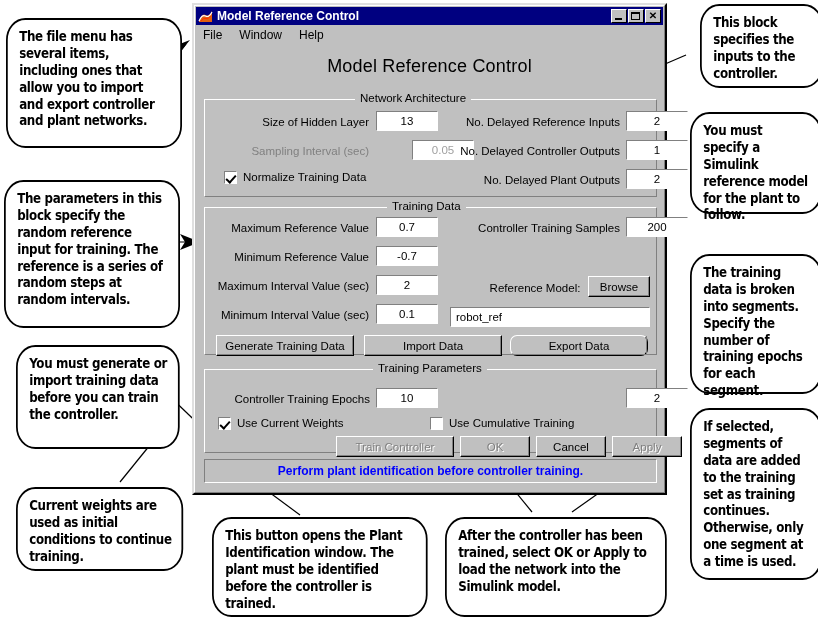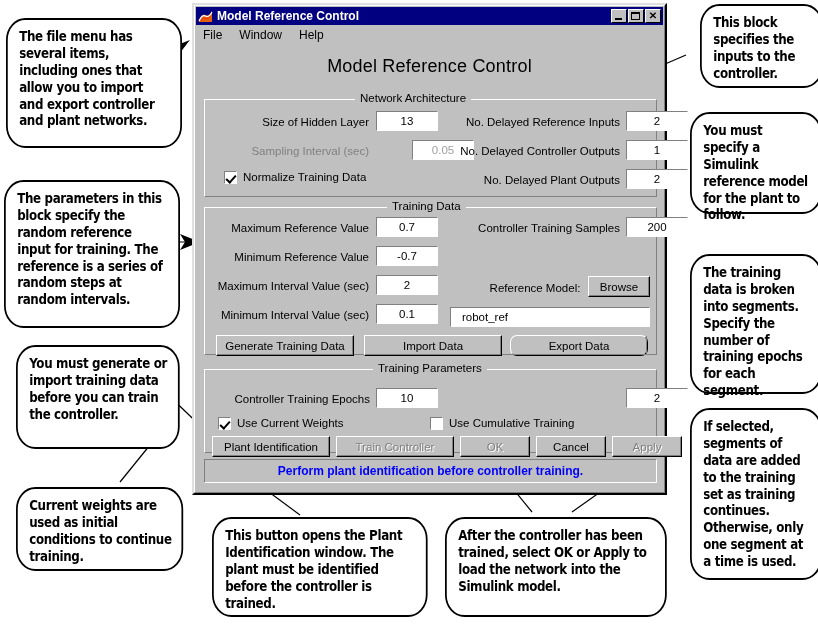--- a/index.html
+++ b/index.html
@@ -225,21 +225,21 @@
     font-size: 11.5px;
     color: #000000;
     display: flex;
     align-items: center;
     justify-content: center;
     overflow: hidden;
   }
   .textfield.disabled { color: #a0a0a0; }
   .textfield.left {
     justify-content: flex-start;
-    padding-left: 11px;
+    padding-left: 5px;
   }
 
   
   .checkrow {
     position: absolute;
     display: flex;
     align-items: flex-start;
     font-family: "Liberation Sans", sans-serif;
     font-size: 11.5px;
     color: #000;
@@ -480,24 +480,20 @@
 
   <div class="checkrow" style="left:24px; top:412px;">
     <span class="cb-box checked"></span>
     <span>Use Current Weights</span>
   </div>
   <div class="checkrow" style="left:236px; top:412px;">
     <span class="cb-box"></span>
     <span>Use Cumulative Training</span>
   </div>
 
-  <div class="btn" style="left:18px; top:431px; width:118px; height:21px;">
-    <span class="btn-bevel"></span>
-      <span>Plant Identification</span>
-  </div>
   <div class="btn disabled" style="left:142px; top:431px; width:118px; height:21px;">
     <span class="btn-bevel"></span>
       <span>Train Controller</span>
   </div>
   <div class="btn disabled" style="left:266px; top:431px; width:70px; height:21px;">
     <span class="btn-bevel"></span>
       <span>OK</span>
   </div>
   <div class="btn" style="left:342px; top:431px; width:70px; height:21px;">
     <span class="btn-bevel"></span>

